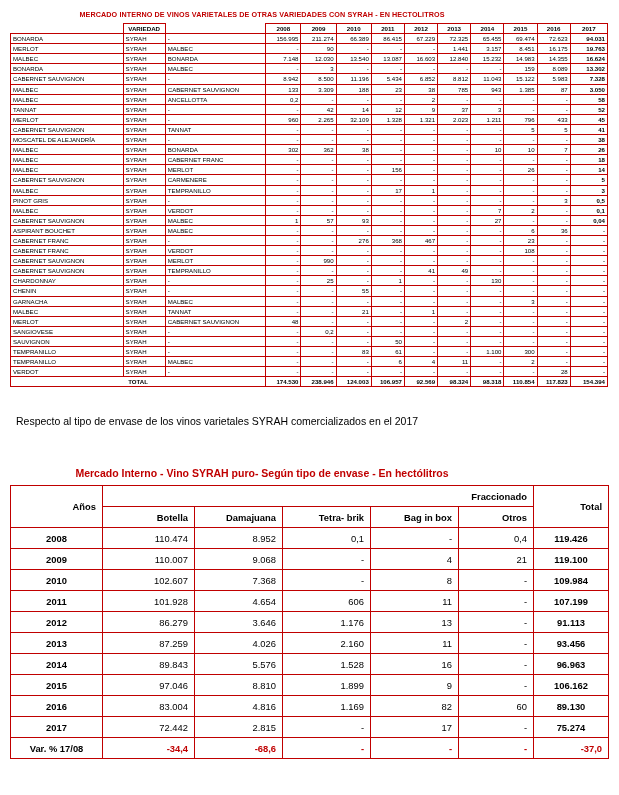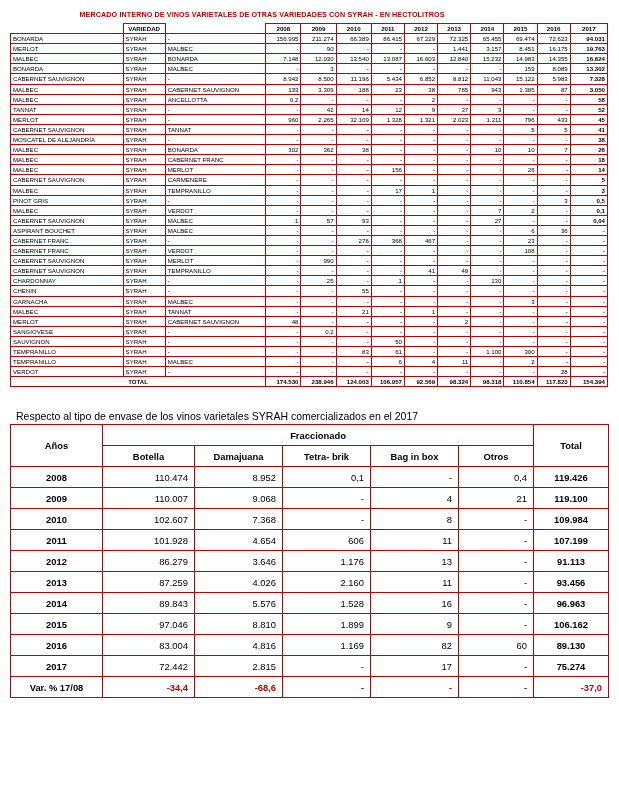--- a/index.html
+++ b/index.html
@@ -73,21 +73,21 @@
   .blankhead {
     border: none !important;
   }
 
   
   .para {
     margin-top: 22px;
     display: flex;
     gap: 24px;
     font-size: 10.5px;
-    line-height: 15px;
+    line-height: 24px;
     padding: 0 6px;
   }
   .para > div { flex: 1; }
 
   
   .t2-title {
     text-align: center;
     color: #c00000;
     font-weight: bold;
     font-size: 10.5px;
@@ -104,21 +104,21 @@
   }
   table.t2 th, table.t2 td {
     border: 0.8px solid #c00000;
     height: 20px;
     padding: 0 6px;
     overflow: hidden;
     white-space: nowrap;
   }
   table.t2 th {
     font-weight: bold;
-    text-align: center;
+    text-align: right;
   }
   table.t2 td.year {
     text-align: center;
     font-weight: bold;
   }
   table.t2 td.num {
     text-align: right;
   }
   table.t2 td.tot {
     text-align: center;
@@ -701,20 +701,21 @@
         <td>117.823</td>
         <td>154.394</td>
       </tr>
     </tfoot>
   </table>
 
   <div class="para">
     <div>Respecto al tipo de envase de los vinos varietales SYRAH comercializados en el 2017</div>
   </div>
 
+  <div class="t2-title">Mercado Interno - Vino SYRAH puro- Según tipo de envase - En hectólitros</div>
 
   <table class="t2">
     <colgroup>
       <col style="width:92px">
         <col style="width:92px">
         <col style="width:88px">
       <col style="width:88px">
         <col style="width:88px">
         <col style="width:75px">
         <col style="width:75px">

